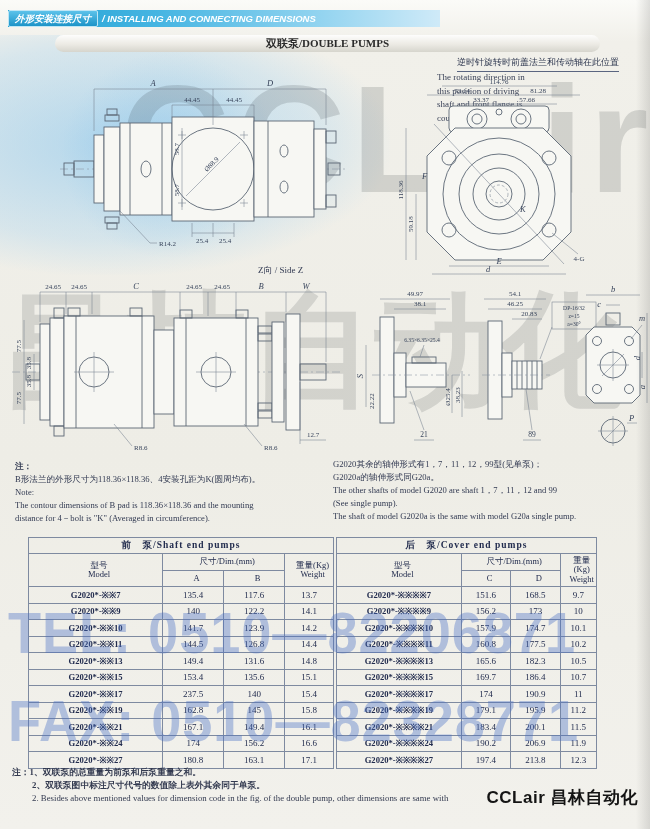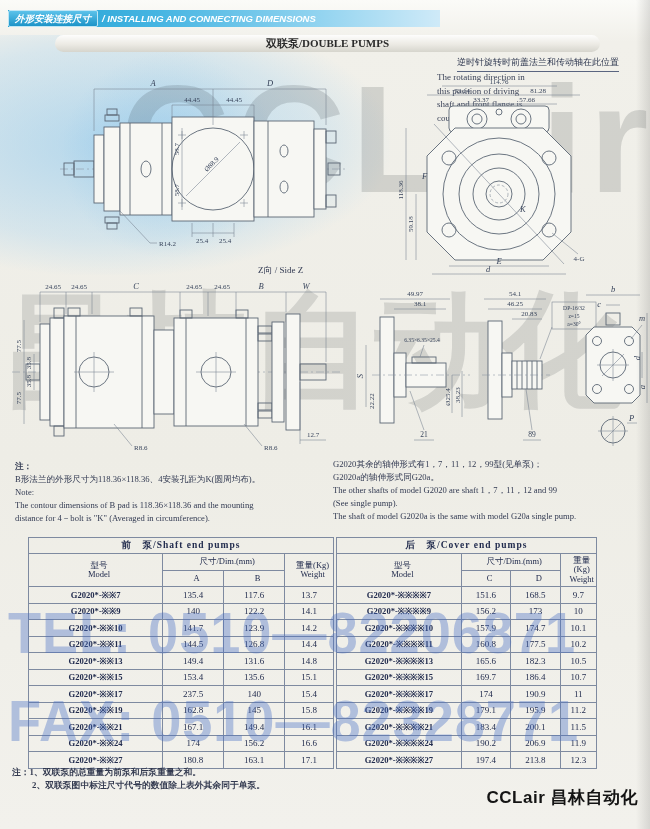--- a/index.html
+++ b/index.html
@@ -535,20 +535,21 @@
             <td>213.8</td>
             <td>12.3</td>
           </tr>
         </tbody>
     </table>
   </div>
 
   <div class="abs bn" style="left:12px;top:766px;width:630px;">
     <div style="font-weight:bold;">注：1、双联泵的总重量为前泵和后泵重量之和。</div>
     <div style="font-weight:bold;padding-left:20px;">2、双联泵图中标注尺寸代号的数值除上表外其余同于单泵。</div>
+    <div style="padding-left:20px;">2. Besides above mentioned values for dimension code in the fig. of the double pump, other dimensions are same with</div>
   </div>
 
   <div class="abs brand">CCLair 昌林自动化</div>
 
   <div class="abs wm wm-tel">TEL: 0510—82206871</div>
   <div class="abs wm wm-fax">FAX: 0510—82328771</div>
   <div class="abs edge"></div>
 </div>
 
 </body></html>

